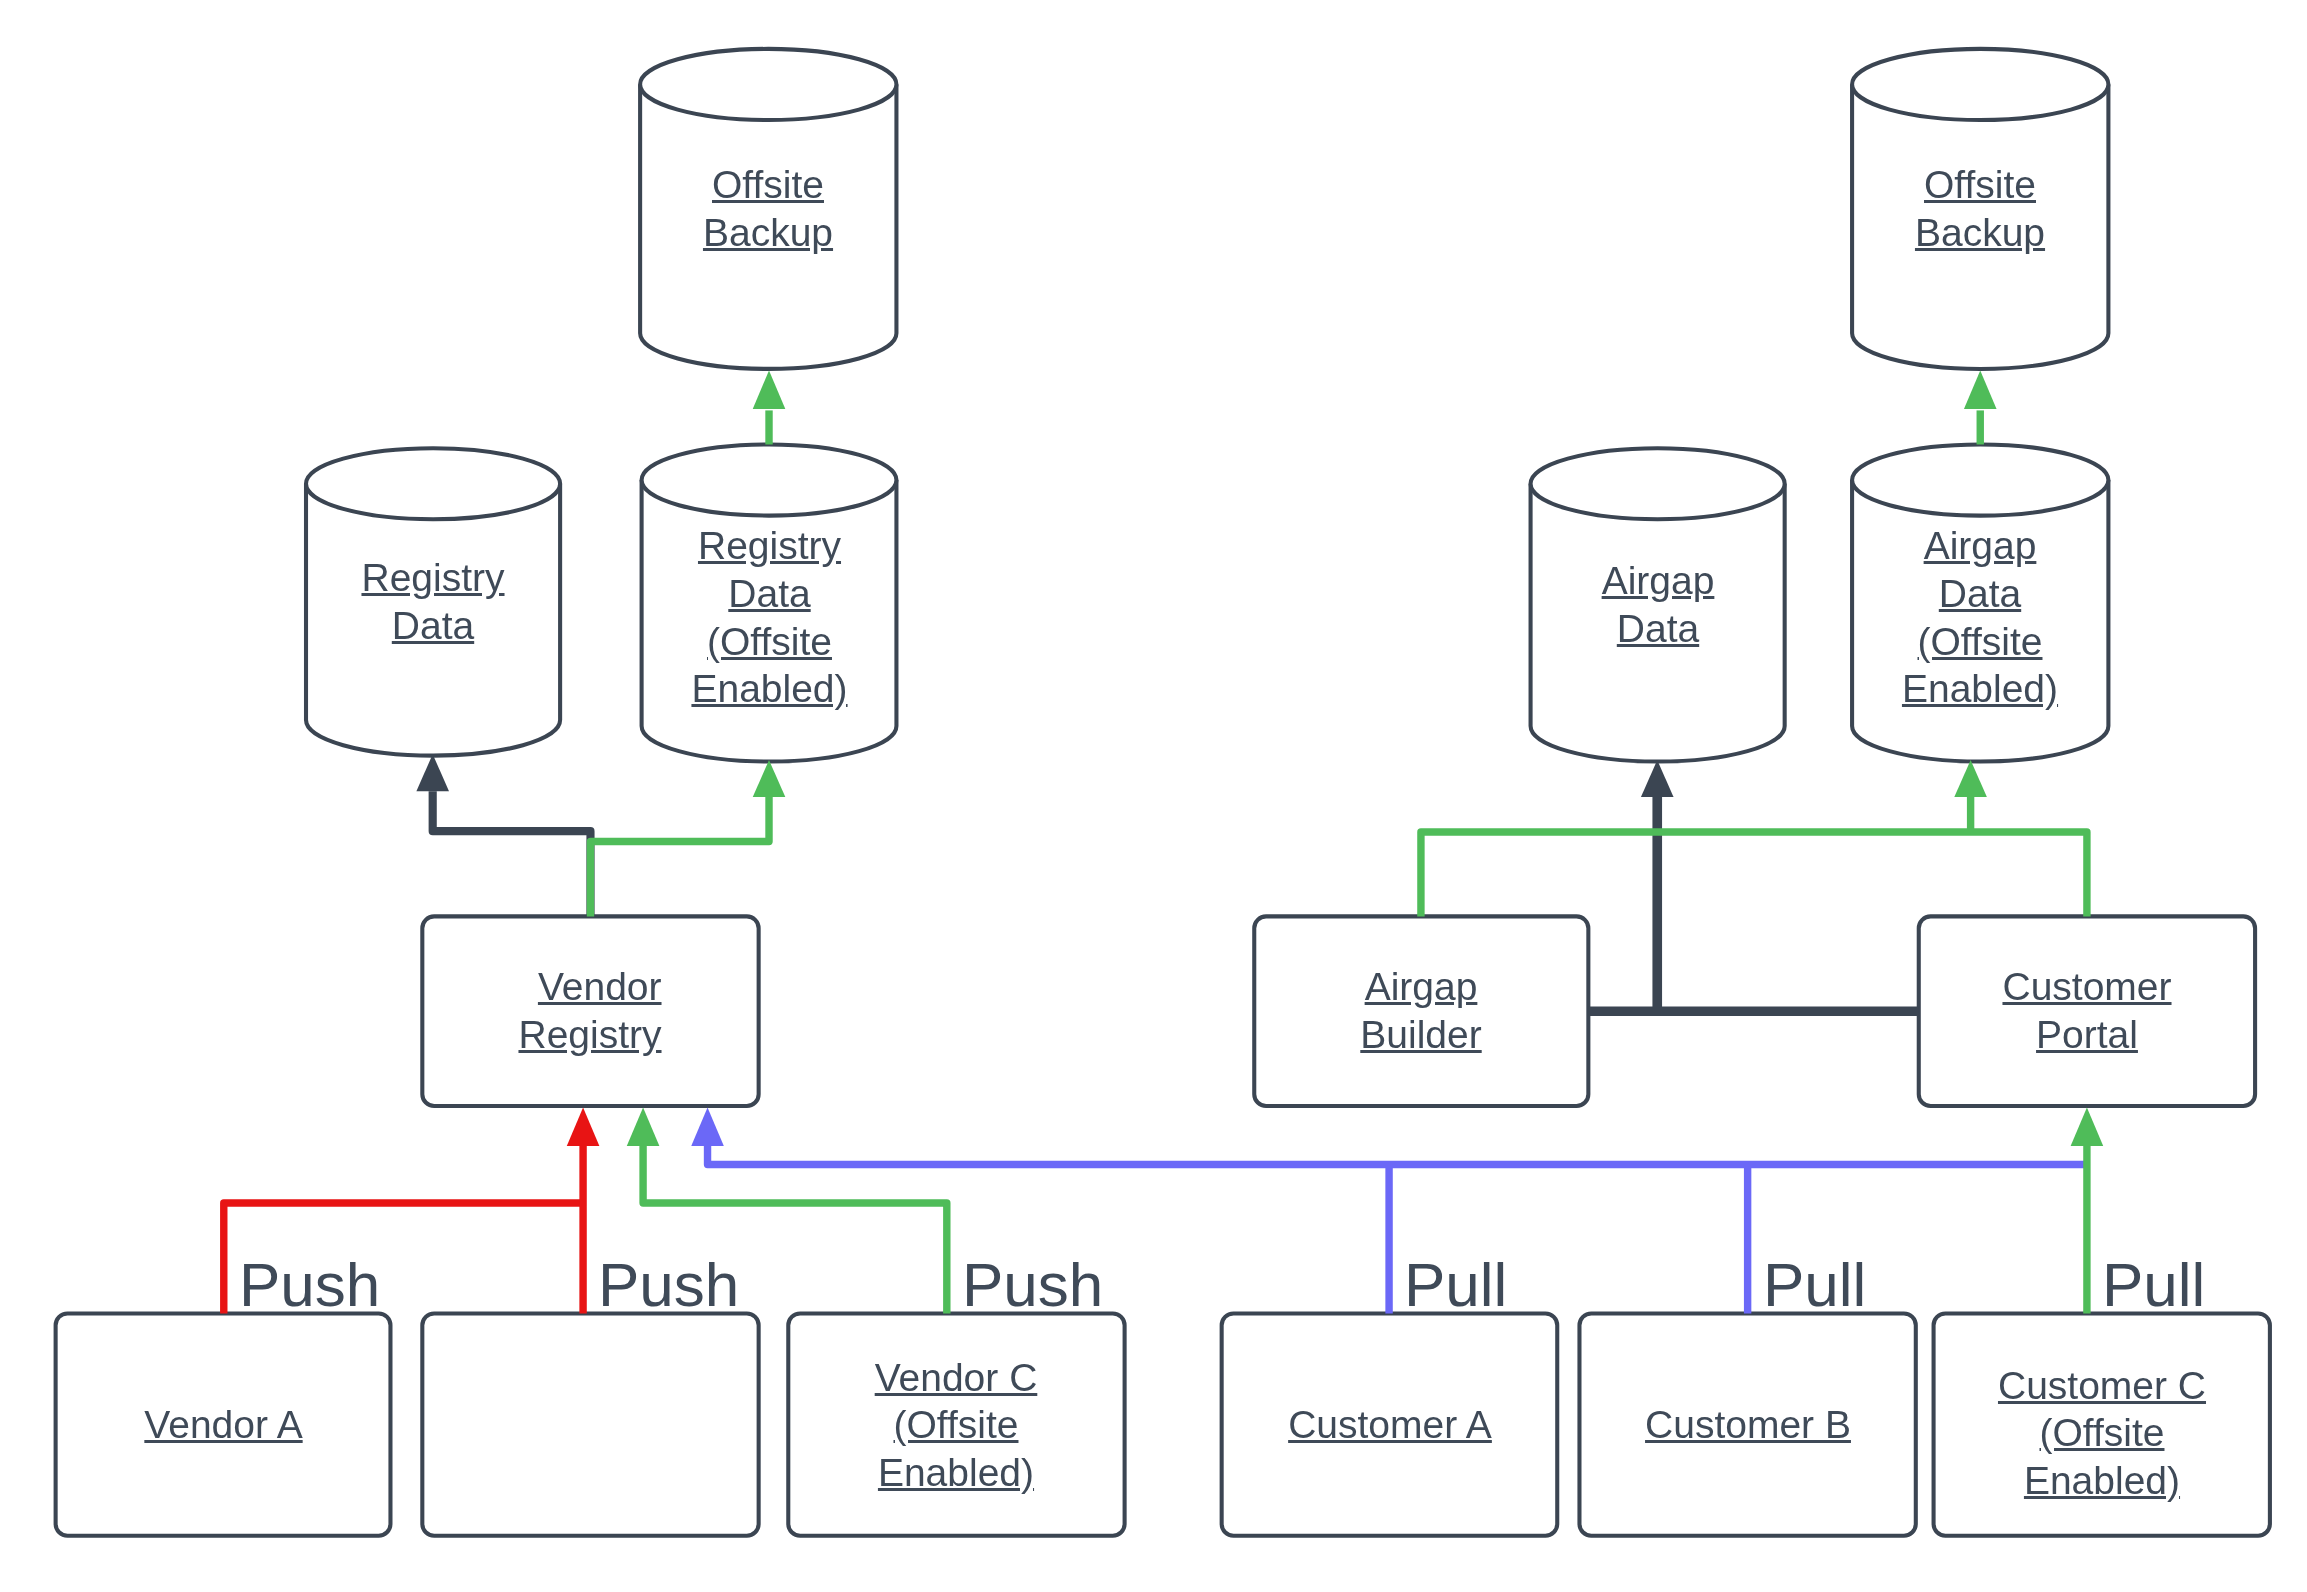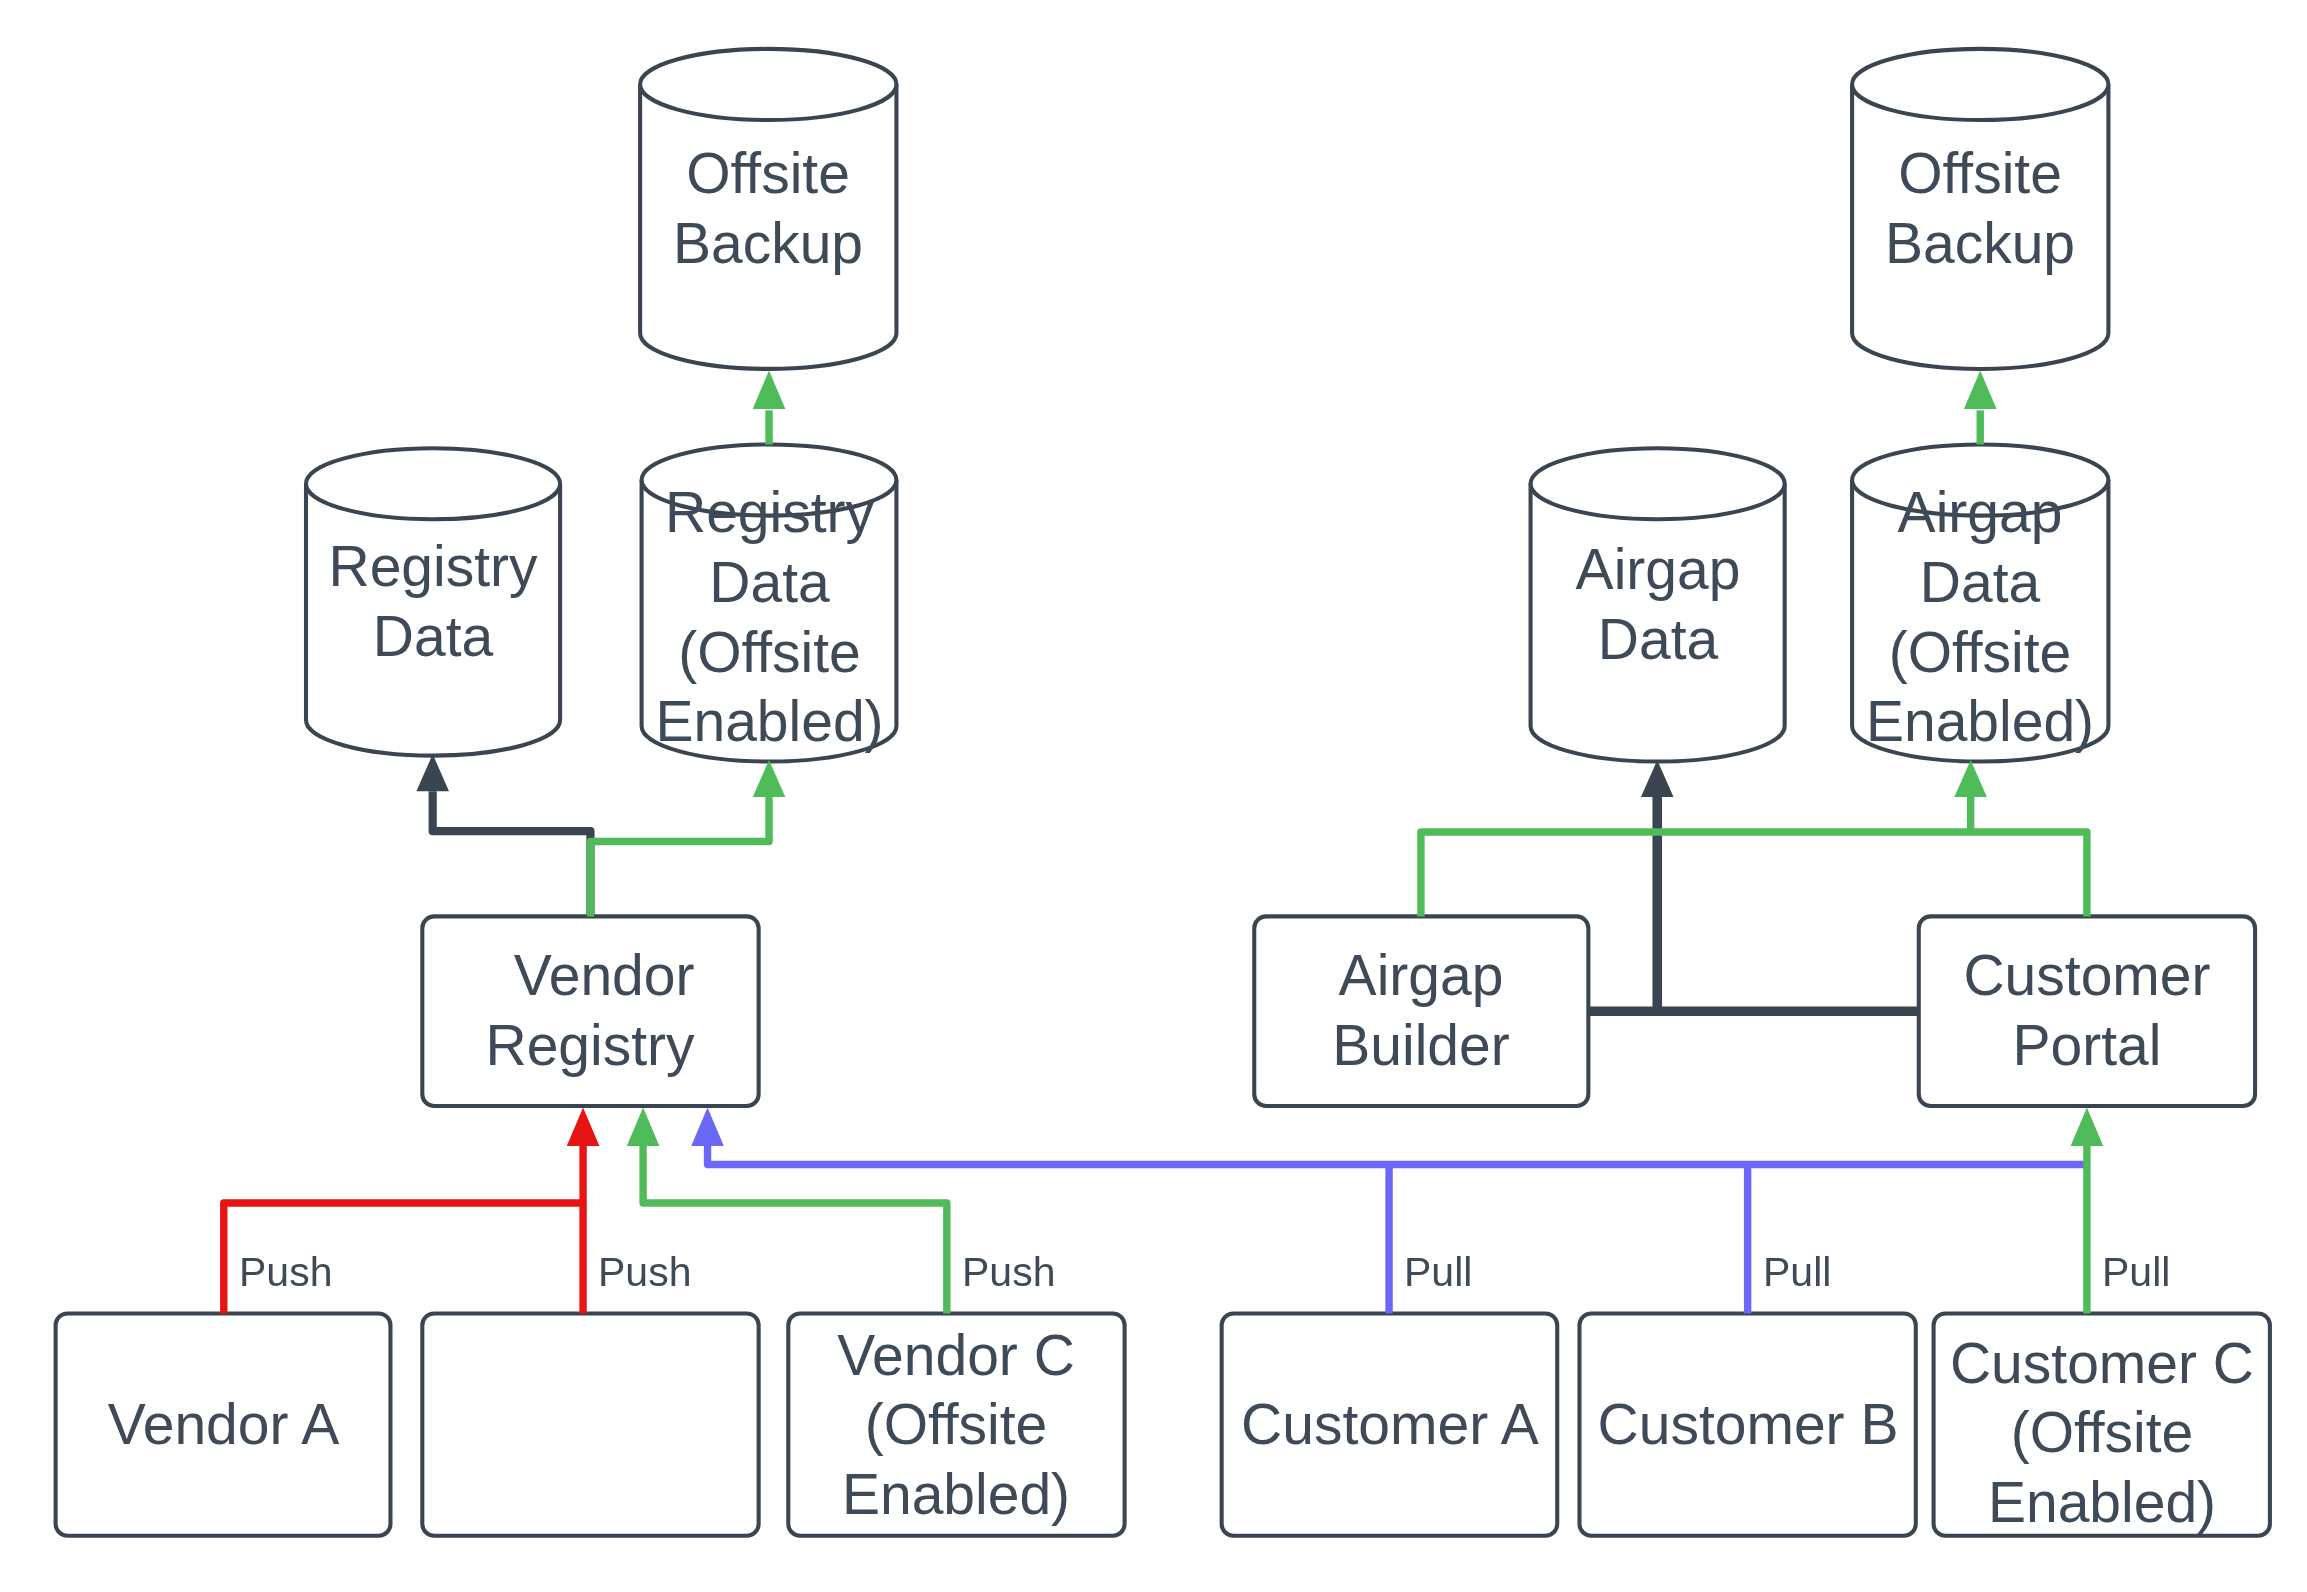--- a/index.html
+++ b/index.html
@@ -30,26 +30,26 @@
   .arrow{stroke:none;}
   .arrow.dark{fill:var(--dark);}
   .arrow.red{fill:var(--red);}
   .arrow.green{fill:var(--green);}
   .arrow.blue{fill:var(--blue);}
   .node-label{
     position:absolute;
     display:flex;align-items:center;justify-content:center;
     text-align:center;white-space:pre-line;
     color:var(--text);
-    font-size:57px;line-height:1.22;
+    font-size:39px;line-height:1.22;text-decoration:underline;
   }
   .edge-label{
     position:absolute;
     color:var(--text);
-    font-size:41px;line-height:1.2;
+    font-size:62px;line-height:1.2;
     white-space:nowrap;
   }
 </style>
 </head>
 <body>
 
 <div class="canvas">
 
   <svg class="layer" width="2307" height="1592" viewBox="0 0 3114 2149">
 

